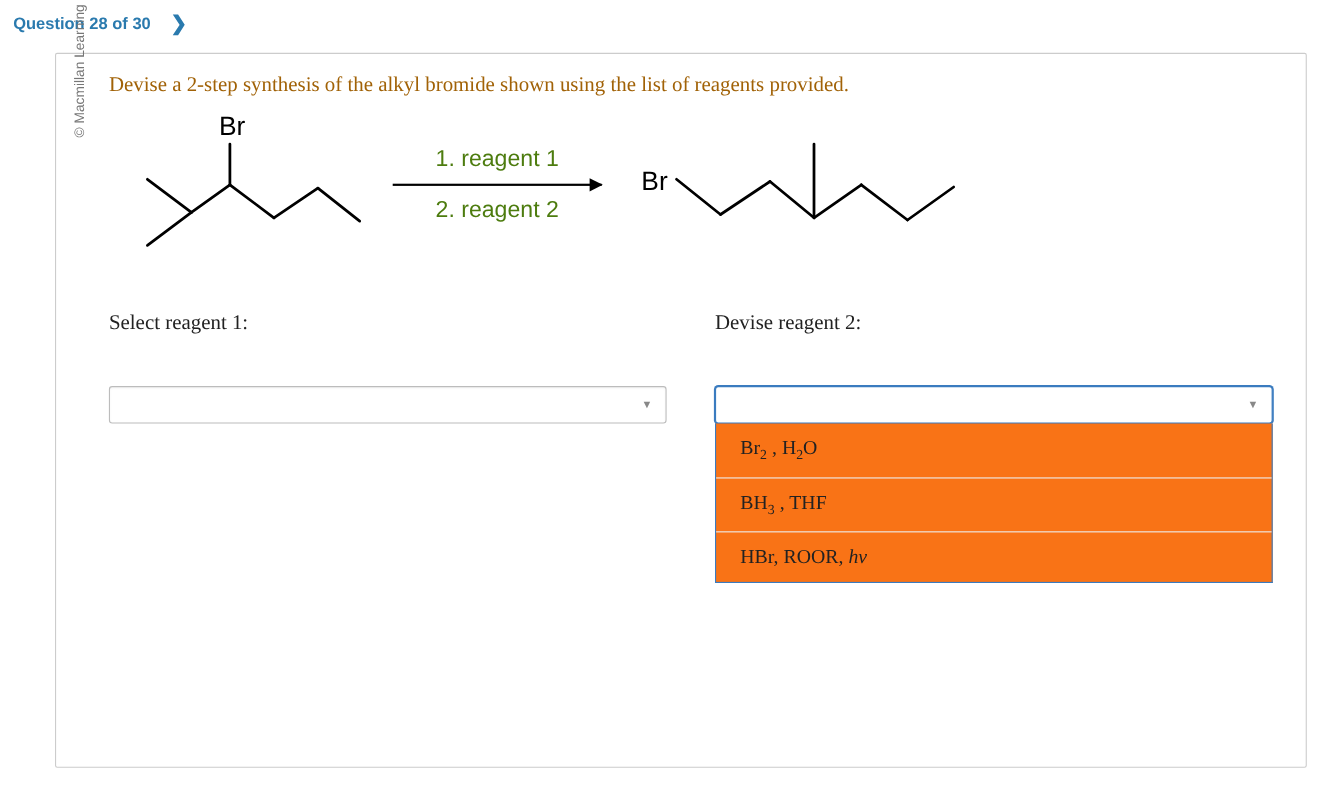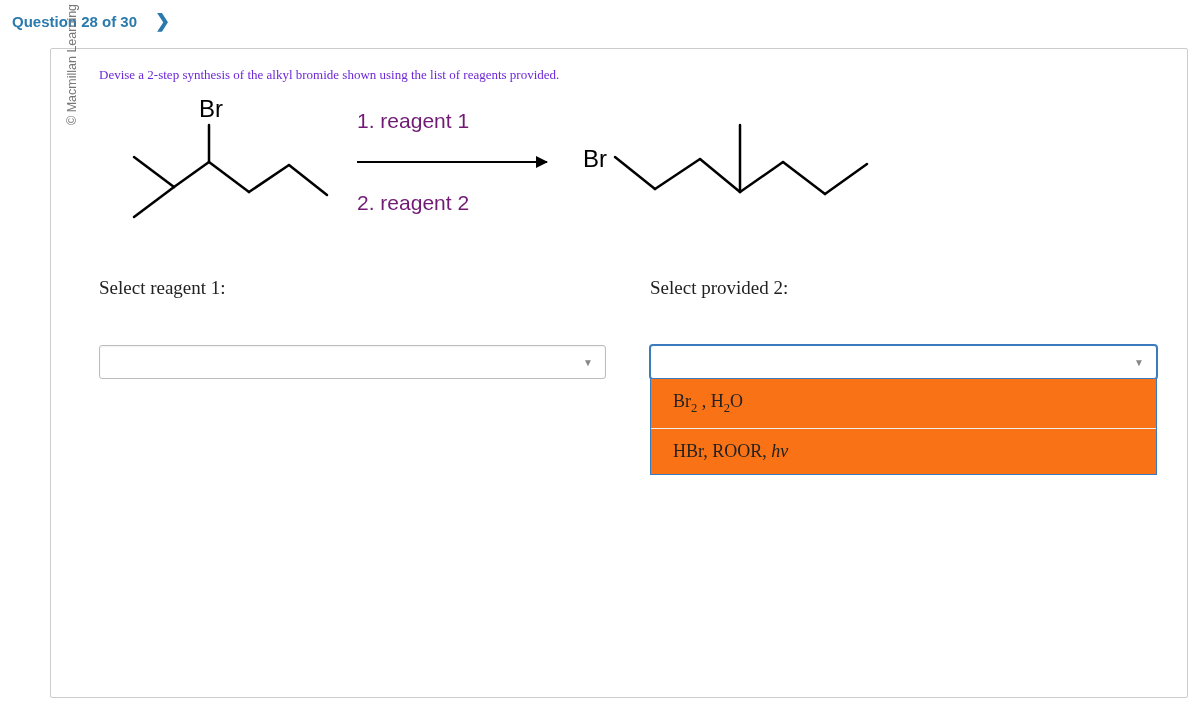--- a/index.html
+++ b/index.html
@@ -2,24 +2,24 @@
 <html><head>
 <meta charset="utf-8">
 <style>
 *{box-sizing:border-box;margin:0;padding:0}
 body{font-family:Arial,Helvetica,sans-serif;background:#fff;width:1200px;height:728px;overflow:hidden}
 .header{padding:10px 12px;display:flex;align-items:center;gap:18px}
 .qnum{color:#2a7aae;font-weight:600;font-size:15px}
 .chev{color:#2a7aae;font-size:18px;font-weight:700;cursor:pointer}
 .panel{margin:6px 12px 0 50px;border:1px solid #ccc;border-radius:2px;padding:18px 30px 30px 48px;position:relative;height:650px}
 .copyright{position:absolute;left:14px;top:76px;transform:rotate(-90deg);transform-origin:left top;color:#777;font-size:12.5px;white-space:nowrap}
-.prompt{font-family:Georgia,'Times New Roman',serif;font-size:13px;color:#6d28d9;margin-bottom:14px}
+.prompt{font-family:Georgia,'Times New Roman',serif;font-size:19px;color:#a16207;margin-bottom:14px}
 .scheme{display:flex;align-items:center;gap:28px;margin-bottom:50px}
 .mol{width:230px;height:130px}
-.mid{display:flex;flex-direction:column;gap:28px;font-family:Arial;font-size:21px;color:#701a75}
+.mid{display:flex;flex-direction:column;align-items:center;gap:10px;font-family:Arial;font-size:21px;color:#4d7c0f}
 .arrow{width:190px;height:2px;background:#000;position:relative}
 .arrow:after{content:"";position:absolute;right:-1px;top:-5px;border-left:12px solid #000;border-top:6px solid transparent;border-bottom:6px solid transparent}
 .selects{display:flex;gap:44px;margin-top:28px}
 .col{flex:1;display:flex;flex-direction:column;gap:46px}
 .sel-label{font-family:Georgia,'Times New Roman',serif;font-size:19px;color:#222}
 .selectbox{width:100%;height:34px;border:1px solid #bcbcbc;border-radius:3px;background:#fff;display:flex;align-items:center;justify-content:flex-end;padding:0 12px;cursor:pointer;box-shadow:inset 0 1px 2px rgba(0,0,0,0.05)}
 .caret{color:#888;font-size:10px}
 .open{border:1px solid #3a7bbf;box-shadow:0 0 0 1px #3a7bbf}
 .dropdown{border:1px solid #3a7bbf;border-top:none;background:#f97316}
 .opt{padding:12px 22px;font-family:Georgia,'Times New Roman',serif;font-size:18px;color:#222;border-bottom:1px solid #eee;cursor:pointer}
@@ -75,25 +75,26 @@
 
   <div class="selects">
     <div class="col">
       <div class="sel-label">Select reagent 1:</div>
       <div class="selectbox">
         <span class="caret">▼</span>
       </div>
     </div>
 
     <div class="col">
-      <div class="sel-label">Select provided 2:</div>
+      <div class="sel-label">Devise reagent 2:</div>
       <div>
         <div class="selectbox open">
           <span class="caret">▼</span>
         </div>
         <div class="dropdown">
           <div class="opt">Br<sub>2</sub> , H<sub>2</sub>O</div>
+          <div class="opt">BH<sub>3</sub> , THF</div>
           <div class="opt">HBr, ROOR, <span class="italic">hv</span></div>
         </div>
       </div>
     </div>
   </div>
 </div>
 
 </body></html>

